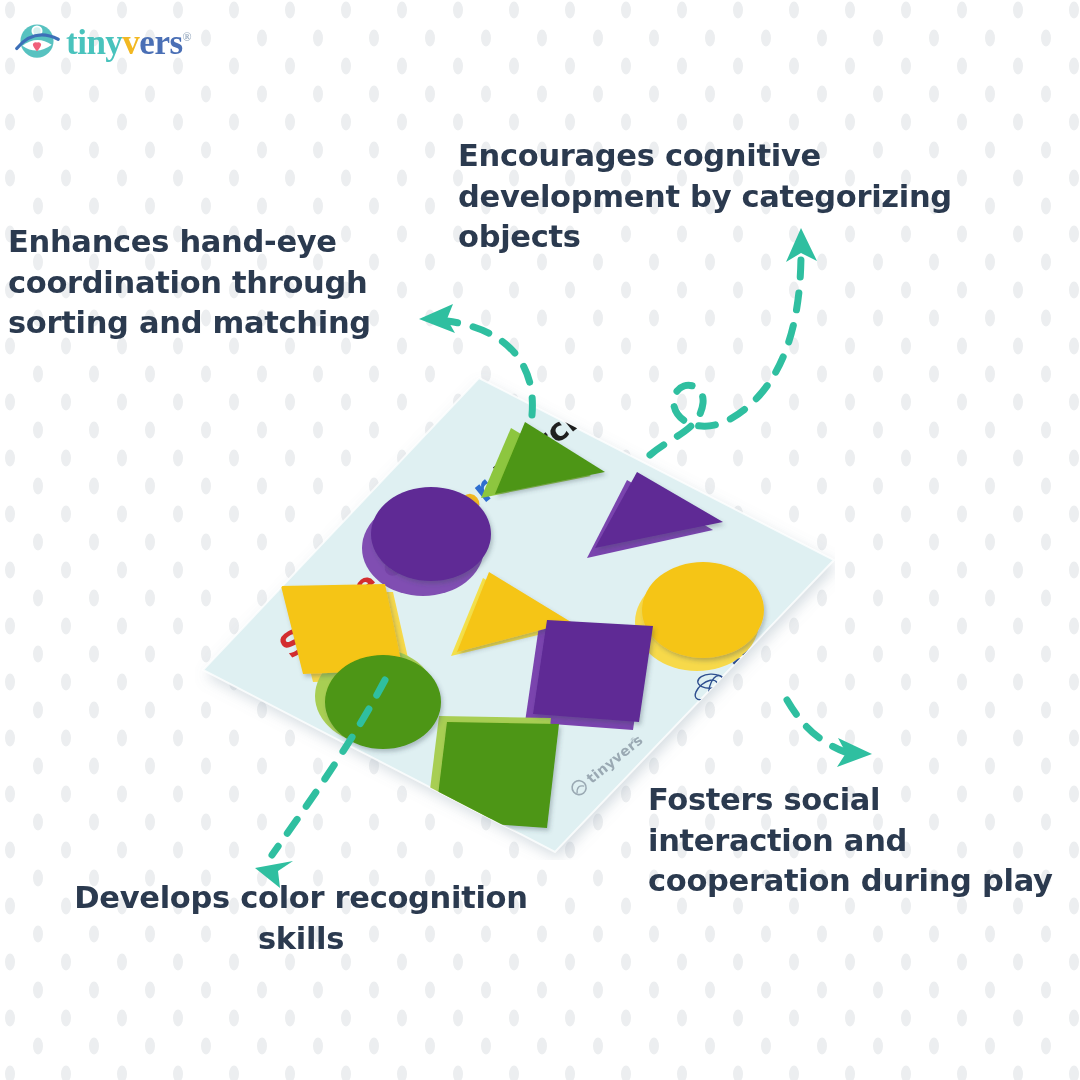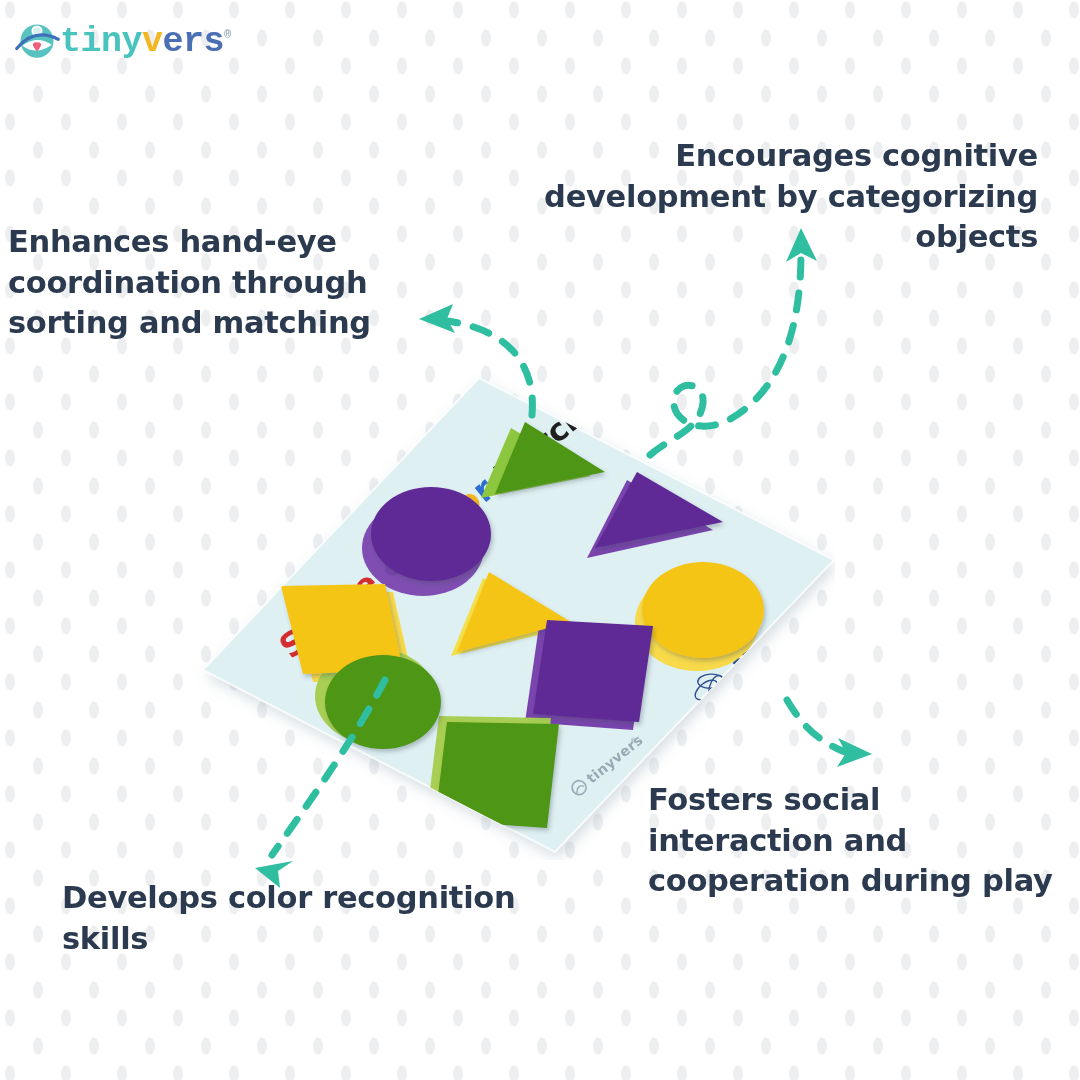--- a/index.html
+++ b/index.html
@@ -27,24 +27,24 @@
     height: 56px;
     z-index: 6;
     display: flex;
     align-items: center;
   }
   #brand-logo .logo-mark { width: 46px; height: 46px; flex: 0 0 46px; }
   #brand-logo .logo-word {
     font-size: 35px;
     font-weight: 700;
     letter-spacing: -0.5px;
-    margin-left: 0;
+    margin-left: 6px;
     position: relative;
     line-height: 1;
-    font-family: Liberation Mono, monospace;
+    font-family: Liberation Serif, serif;
   }
   .lw-tiny { color: #49c3bd; }
   .lw-v    { color: #f2b822; }
   .lw-ers  { color: #4a6fb5; }
   .lw-reg  {
     font-size: 12px;
     color: #9fb0c4;
     vertical-align: super;
     font-weight: 700;
   }
@@ -54,29 +54,30 @@
     position: absolute;
     z-index: 5;
     color: #2b3a4f;
     font-weight: 700;
     font-size: 30.5px;
     line-height: 1.33;
     letter-spacing: -0.3px;
     font-family: "DejaVu Sans", sans-serif;
   }
   #benefit-cognitive {
-    left: 448px; top: 136px; width: 590px;
-    text-align: right;
+    left: 458px; top: 136px; width: 590px;
+    text-align: left;
   }
   #benefit-handeye {
     left: 8px; top: 222px; width: 490px;
     text-align: left;
   }
   #benefit-color {
     left: 62px; top: 878px; width: 478px;
+    text-align: center;
   }
   #benefit-social {
     left: 648px; top: 780px; width: 418px;
     text-align: left;
   }
 
   
   #arrows-layer {
     position: absolute;
     inset: 0;

